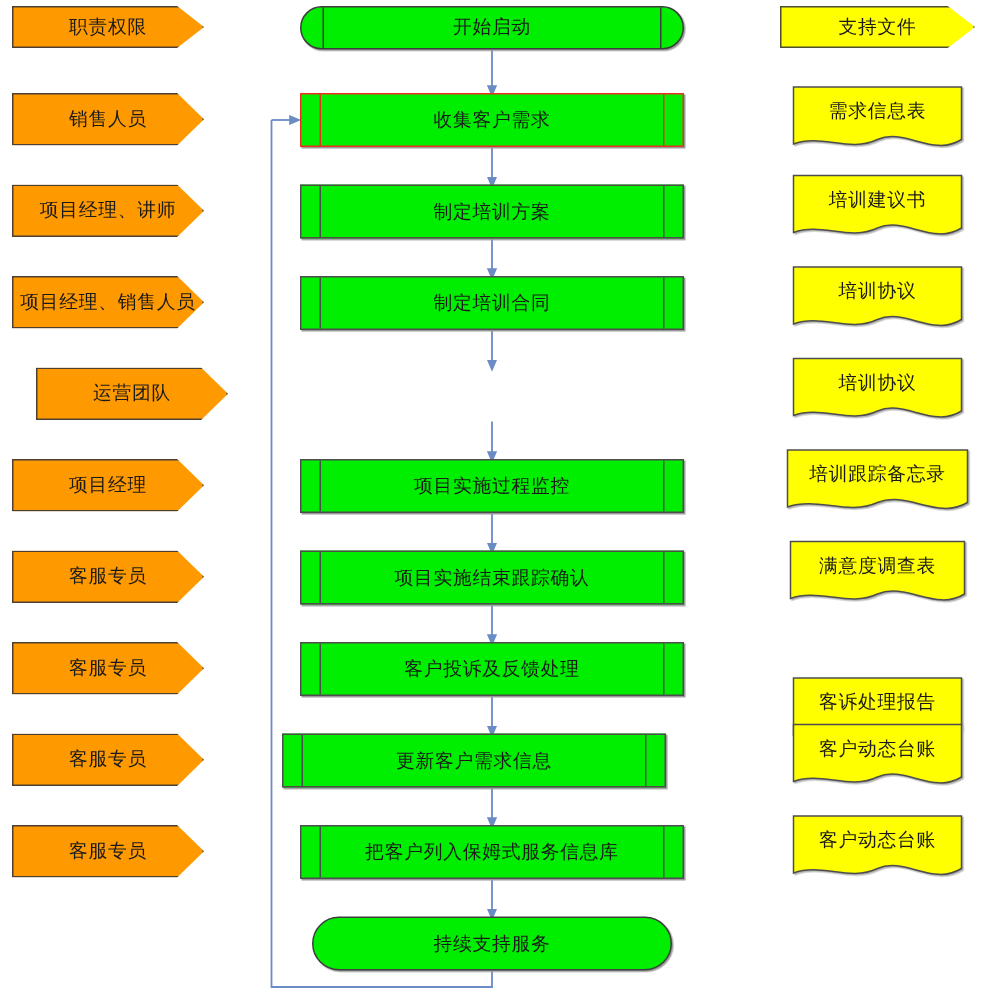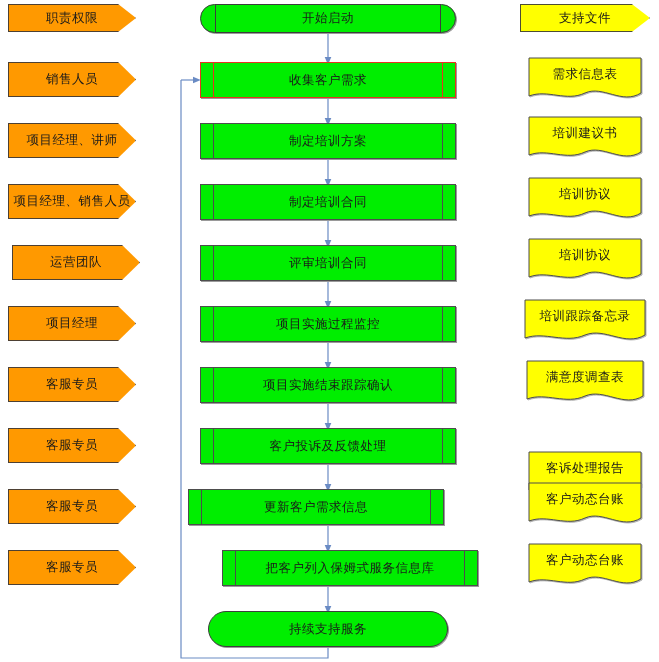--- a/index.html
+++ b/index.html
@@ -108,21 +108,21 @@
 
   <div class="node role" style="left:8px;top:62px;width:128px;height:35px;">
     <span class="lbl">销售人员</span>
   </div>
   <div class="node role" style="left:8px;top:123px;width:128px;height:35px;">
     <span class="lbl">项目经理、讲师</span>
   </div>
   <div class="node role" style="left:8px;top:184px;width:128px;height:35px;">
     <span class="lbl">项目经理、销售人员</span>
   </div>
-  <div class="node role" style="left:12px;top:245px;width:128px;height:35px;">
+  <div class="node role" style="left:24px;top:245px;width:128px;height:35px;">
     <span class="lbl">运营团队</span>
   </div>
   <div class="node role" style="left:8px;top:306px;width:128px;height:35px;">
     <span class="lbl">项目经理</span>
   </div>
   <div class="node role" style="left:8px;top:367px;width:128px;height:35px;">
     <span class="lbl">客服专员</span>
   </div>
   <div class="node role" style="left:8px;top:428px;width:128px;height:35px;">
     <span class="lbl">客服专员</span>
@@ -148,46 +148,41 @@
   <div class="node proc" style="left:200px;top:184px;width:256px;height:36px;">
     <span class="bar l"></span>
     <span class="bar r"></span>
     <span class="lbl">制定培训合同</span>
   </div>
   <div class="node proc" style="left:200px;top:123px;width:256px;height:36px;">
     <span class="bar l"></span>
     <span class="bar r"></span>
     <span class="lbl">制定培训方案</span>
   </div>
-  <div class="node proc" style="left:200px;top:245px;width:256px;height:36px;">
-    <span class="bar l"></span>
-    <span class="bar r"></span>
-    <span class="lbl">评审培训合同</span>
-  </div>
   <div class="node proc" style="left:200px;top:306px;width:256px;height:36px;">
     <span class="bar l"></span>
     <span class="bar r"></span>
     <span class="lbl">项目实施过程监控</span>
   </div>
   <div class="node proc" style="left:200px;top:367px;width:256px;height:36px;">
     <span class="bar l"></span>
     <span class="bar r"></span>
     <span class="lbl">项目实施结束跟踪确认</span>
   </div>
   <div class="node proc" style="left:200px;top:428px;width:256px;height:36px;">
     <span class="bar l"></span>
     <span class="bar r"></span>
     <span class="lbl">客户投诉及反馈处理</span>
   </div>
   <div class="node proc" style="left:188px;top:489px;width:256px;height:36px;text-align:center;">
     <span class="bar l"></span>
     <span class="bar r"></span>
     <span class="lbl">更新客户需求信息</span>
   </div>
-  <div class="node proc" style="left:200px;top:550px;width:256px;height:36px;margin-left:22px;">
+  <div class="node proc" style="left:200px;top:550px;width:256px;height:36px;">
     <span class="bar l"></span>
     <span class="bar r"></span>
     <span class="lbl">把客户列入保姆式服务信息库</span>
   </div>
 
   <div class="node term plain" style="left:208px;top:611px;width:240px;height:36px;border-radius:19px;">
     <span class="lbl">持续支持服务</span>
   </div>
 
   <div class="node docbanner" style="left:520px;top:4px;width:130px;height:28px;text-align:center;">

